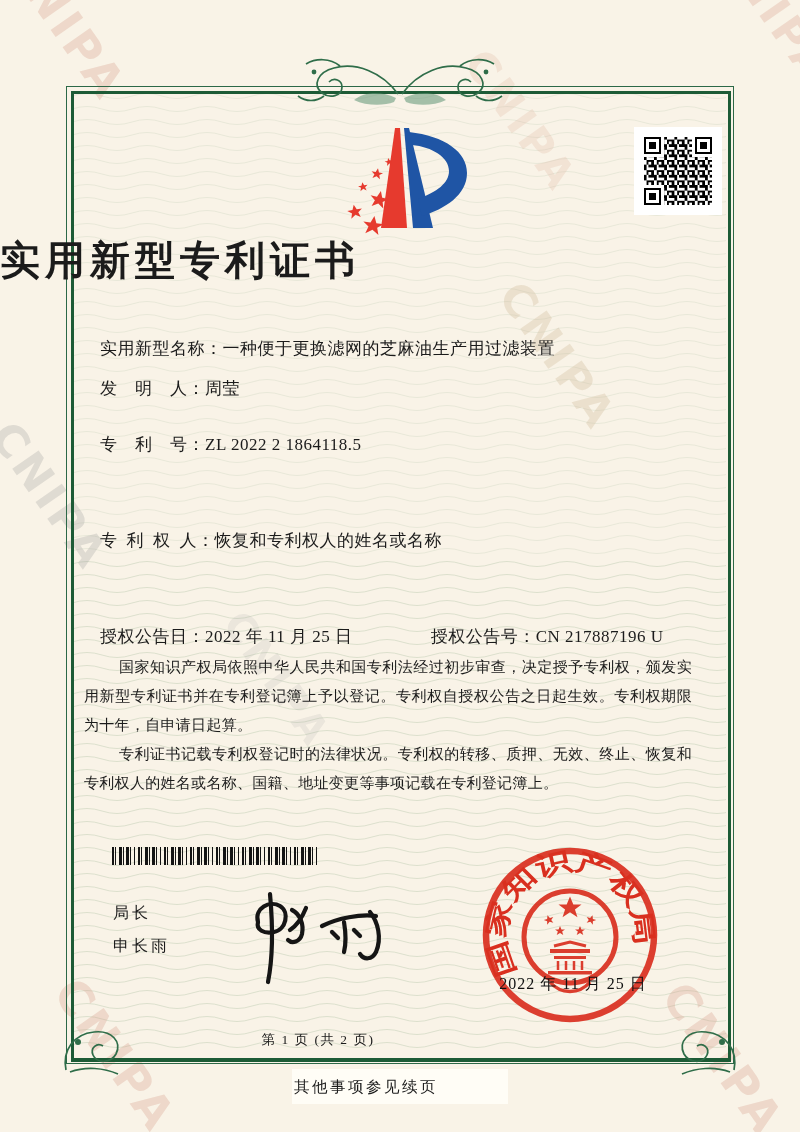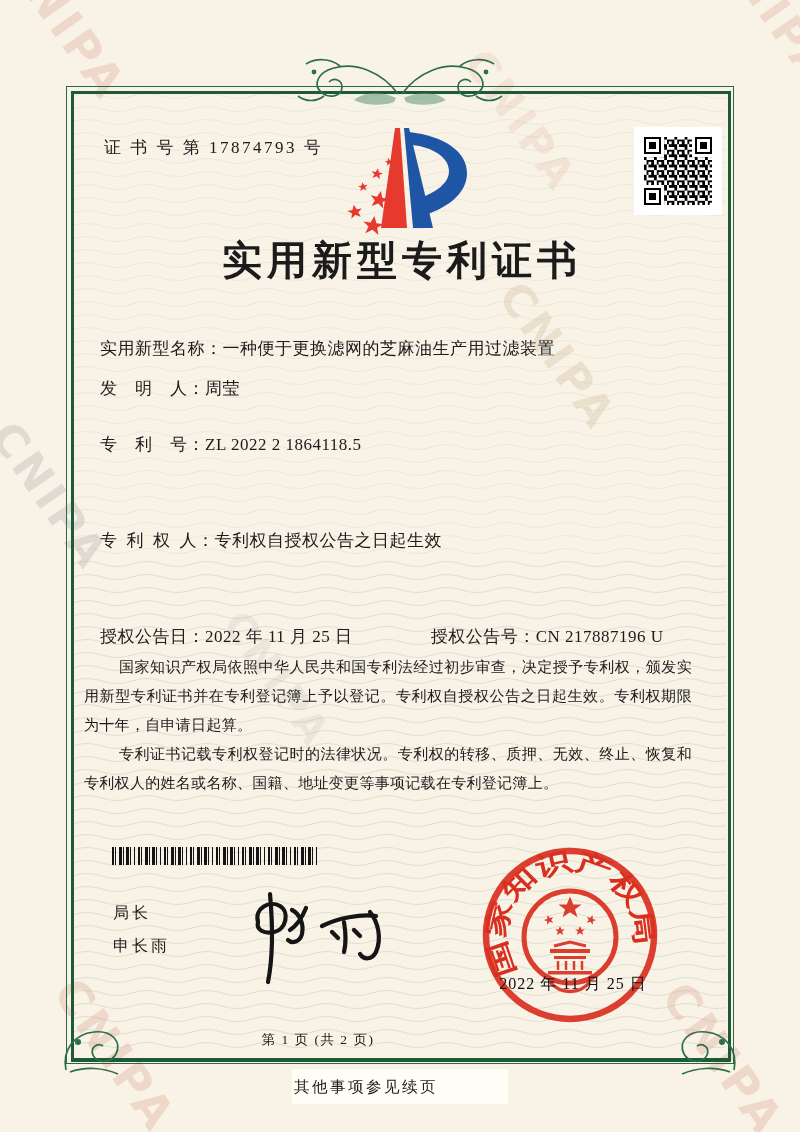--- a/index.html
+++ b/index.html
@@ -7,21 +7,21 @@
         font-family:"Liberation Serif","DejaVu Serif",serif;color:#1b1b1b;}
   .abs{position:absolute;}
   
   .wm{position:absolute;font-family:"DejaVu Sans","Liberation Sans",sans-serif;font-weight:700;
       letter-spacing:4px;pointer-events:none;white-space:nowrap;}
   
   .frame-outer{position:absolute;left:66px;top:86px;width:666px;height:976px;border:1px solid #2c6847;}
   .frame-inner{position:absolute;left:71px;top:91px;width:654px;height:964px;border:3px solid #1d5b36;border-bottom-width:4px;}
   
   .certno{left:104px;top:136px;font-size:17px;letter-spacing:2.5px;}
-  .title{left:0;top:233px;width:772px;text-align:center;font-size:40px;font-weight:700;letter-spacing:5px;padding-left:16px;}
+  .title{left:0;top:233px;width:772px;text-align:left;font-size:40px;font-weight:700;letter-spacing:5px;}
   
   .row{position:absolute;left:100px;width:612px;font-size:17px;letter-spacing:0.5px;white-space:nowrap;}
   .gap{display:inline-block;width:78px;}
   
   .paras{left:84px;top:653px;width:608px;font-size:15px;line-height:29px;text-align:justify;}
   .paras p{margin:0;text-indent:35px;letter-spacing:0.3px;}
   
   .barcode{left:112px;top:847px;width:208px;height:18px;
     background:repeating-linear-gradient(90deg,
       #141414 0 2px,transparent 2px 3px,#141414 3px 4px,transparent 4px 7px,
@@ -156,21 +156,20 @@
     </g>
   </svg>
   <svg class="abs" width="90" height="60" viewBox="0 0 90 60" style="left:650px;top:1016px;">
     <g transform="matrix(-1,0,0,1,90,0)" fill="none" stroke="#2f6d49" stroke-width="1.7">
       <path d="M6,54 C2,34 14,18 34,16 C52,14 62,26 56,38 C51,47 37,48 33,39 C30,32 37,26 43,30"></path>
       <path d="M10,56 C26,50 44,52 58,58"></path>
       <circle cx="18" cy="26" r="3" fill="#2f6d49" stroke="none"></circle>
     </g>
   </svg>
 
-  <div class="abs certno">证 书 号 第 17874793 号</div>
 
   <svg class="abs" width="140" height="120" viewBox="0 0 140 120" style="left:333px;top:116px;">
     <defs>
       <path id="st1" d="M0,-10L2.9,-3.1L10,-3.1L4.3,1.2L6.5,8.1L0,3.8L-6.5,8.1L-4.3,1.2L-10,-3.1L-2.9,-3.1Z"></path>
     </defs>
     <polygon points="62,12 67,12 74,112 48,112" fill="#e63a2e"></polygon>
     <polygon points="71,12 76,12 100,112 80,112" fill="#1f55a5"></polygon>
     <path d="M76,16 C112,20 134,36 134,57 C134,79 112,93 89,100 L85,83 C104,76 116,67 116,55 C116,41 99,31 79,29 Z" fill="#1f55a5"></path>
     <g fill="#e63a2e">
       <use href="#st1" transform="translate(56,46) scale(0.42) rotate(-12)"></use>
@@ -221,21 +220,21 @@
   <div class="row" style="top:337px;">
     <span>实用新型名称：</span><span>一种便于更换滤网的芝麻油生产用过滤装置</span>
   </div>
   <div class="row" style="top:377px;">
     <span>发　明　人：</span><span>周莹</span>
   </div>
   <div class="row" style="top:433px;">
     <span>专　利　号：</span><span>ZL 2022 2 1864118.5</span>
   </div>
   <div class="row" style="top:529px;">
-    <span>专 利 权 人：</span><span>专利权自授权公告之日起生效</span>
+    <span>专 利 权 人：</span><span>恢复和专利权人的姓名或名称</span>
   </div>
   <div class="row" style="top:625px;">
     <span>授权公告日：</span><span>2022 年 11 月 25 日</span><span class="gap"></span><span>授权公告号：</span><span>CN 217887196 U</span>
   </div>
 
   <div class="abs paras">
     <p>国家知识产权局依照中华人民共和国专利法经过初步审查，决定授予专利权，颁发实用新型专利证书并在专利登记簿上予以登记。专利权自授权公告之日起生效。专利权期限为十年，自申请日起算。</p>
     <p>专利证书记载专利权登记时的法律状况。专利权的转移、质押、无效、终止、恢复和专利权人的姓名或名称、国籍、地址变更等事项记载在专利登记簿上。</p>
   </div>
 

